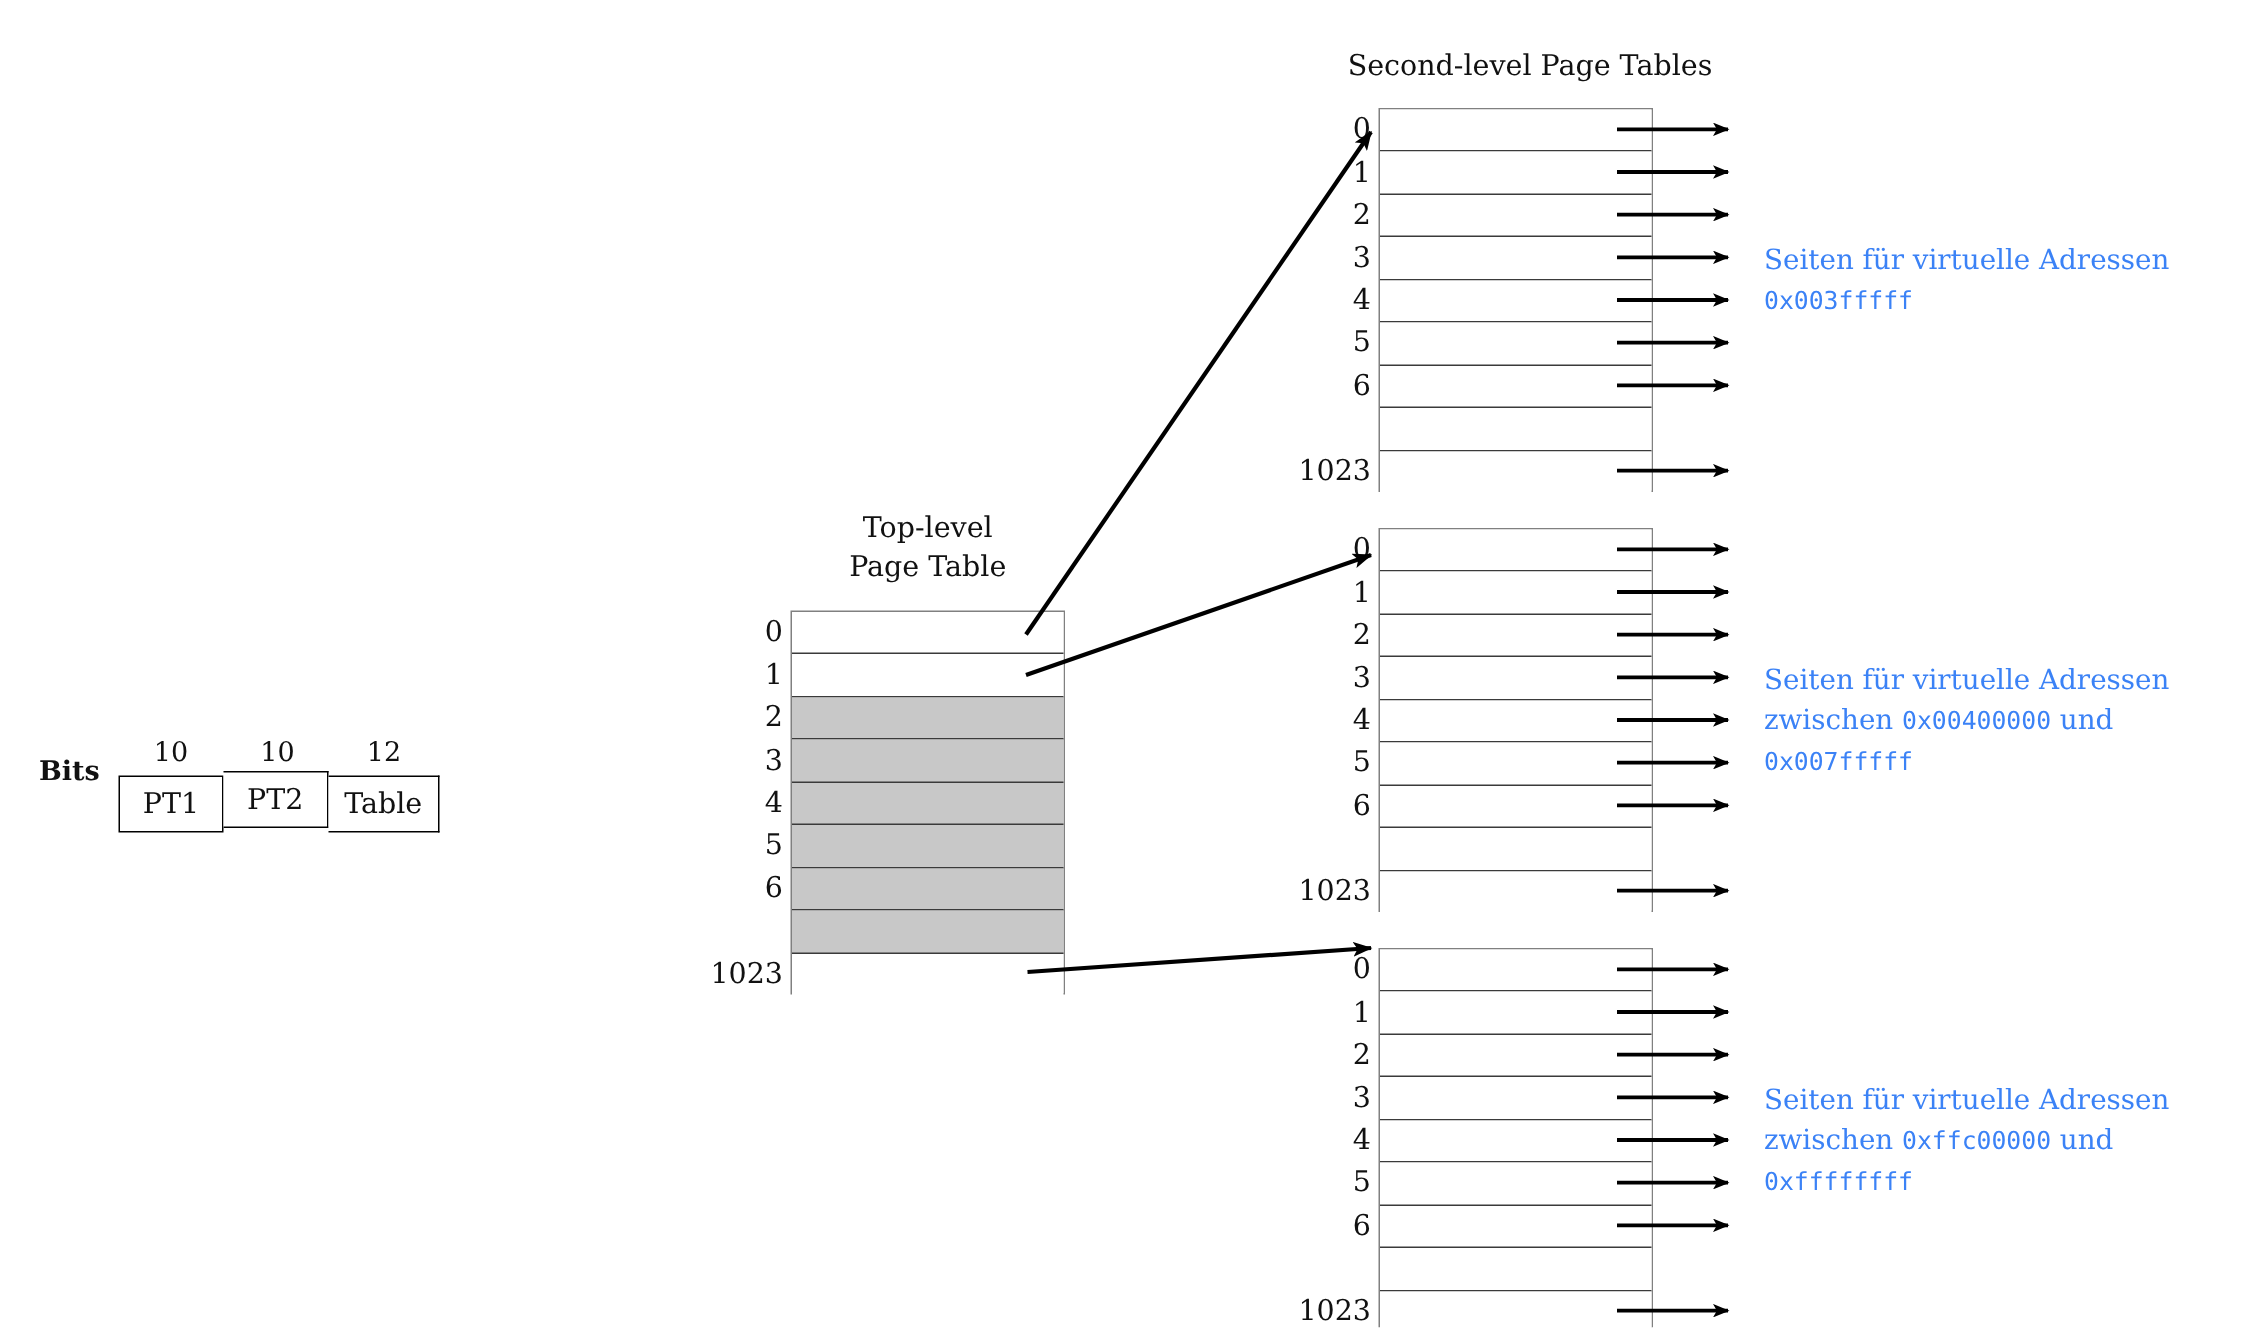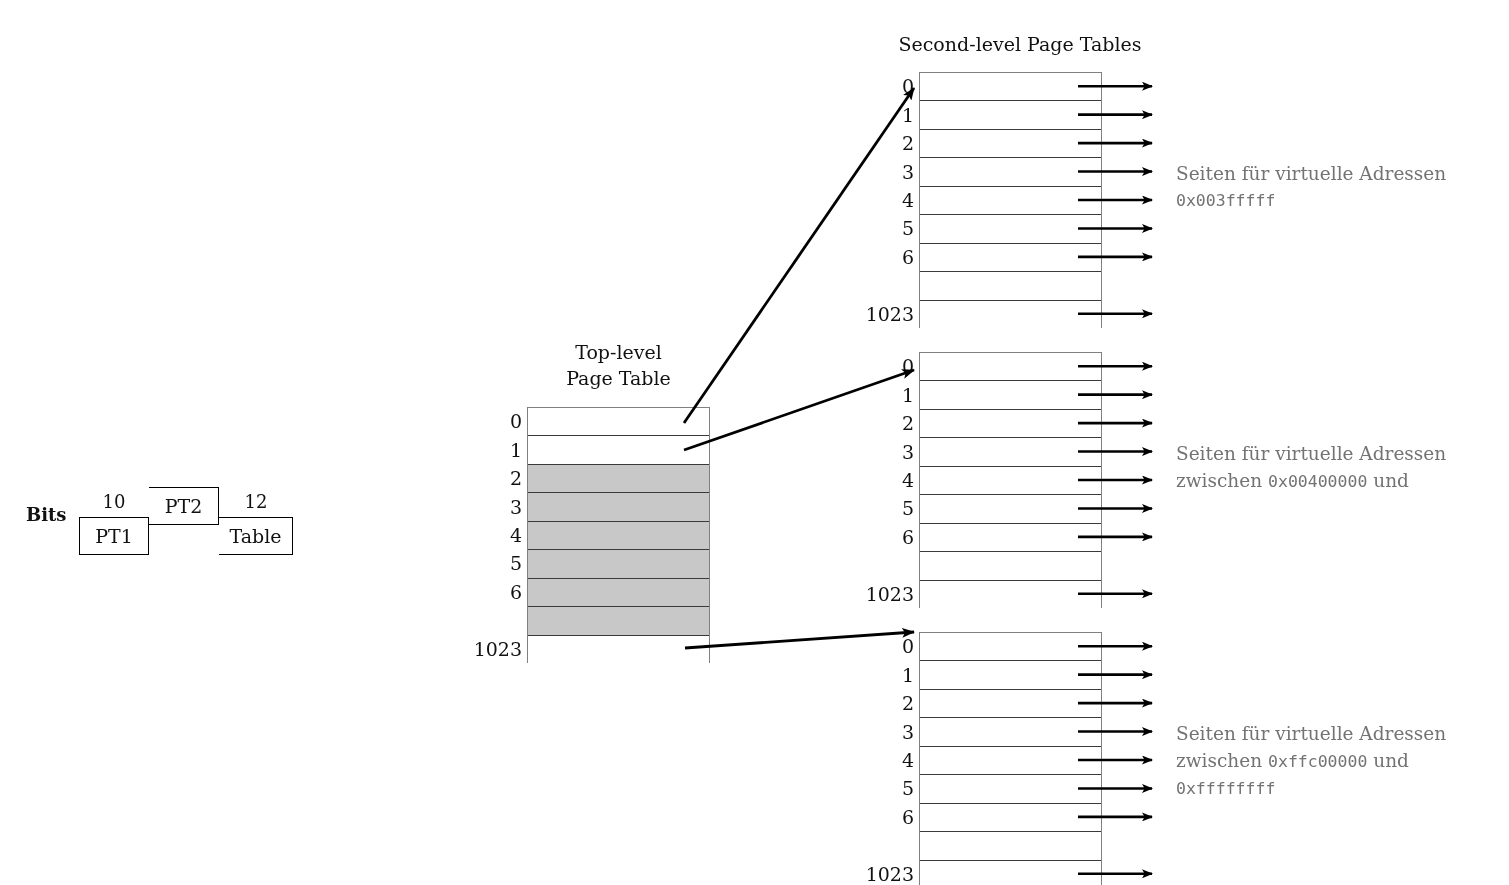--- a/index.html
+++ b/index.html
@@ -85,21 +85,21 @@
     position: absolute;
     width: 70px;
   }
 
   
   .caption {
     position: absolute;
     font-size: 18.5px;
     line-height: 27px;
     width: 330px;
-    color: #737373;
+    color: #3b82f6;
   }
   .mono {
     font-family: "DejaVu Sans Mono", "Liberation Mono", monospace;
     font-size: 16.5px;
   }
 
   svg.overlay {
     position: absolute;
     left: 0;
     top: 0;
@@ -114,21 +114,21 @@
 <div id="page">
 
   <div id="bits-group">
     <span class="bits-label" style="left:26px; top:504px;">Bits</span>
 
     <span class="bits-count" style="left:80px; top:491px; width:68px;">10</span>
     <span class="bits-count" style="left:151px; top:491px; width:68px;">10</span>
     <span class="bits-count" style="left:222px; top:491px; width:68px;">12</span>
 
     <div class="bits-box" style="left:79px; top:517px; width:70px;">PT1</div>
-    <div class="bits-box mid" style="left:149px; top:487px; width:70px;">PT2</div>
+    <div class="bits-box mid" style="left:149px; top:514px; width:70px;">PT2</div>
     <div class="bits-box mid" style="left:219px; top:517px; width:74px;">Table</div>
   </div>
 
   <div class="ttl center" style="left:527px; top:339px; width:183px;">
     <div>Top-level</div>
     <div>Page Table</div>
   </div>
 
   <div class="pt-box" id="top-level-box" style="left:527px; top:407px; width:183px; height:256px;">
       <div class="pt-row" style="height: 28.4444px;"></div>
@@ -221,20 +221,21 @@
     </div>
 
   <div class="caption" style="left:1176px; top:160px;">
     <div>Seiten für virtuelle Adressen</div>
     <div class="mono">0x003fffff</div>
   </div>
 
   <div class="caption" style="left:1176px; top:440px;">
     <div>Seiten für virtuelle Adressen</div>
     <div><span>zwischen </span><span class="mono">0x00400000</span><span> und</span></div>
+    <div class="mono">0x007fffff</div>
   </div>
 
   <div class="caption" style="left:1176px; top:720px;">
     <div>Seiten für virtuelle Adressen</div>
     <div><span>zwischen </span><span class="mono">0xffc00000</span><span> und</span></div>
     <div class="mono">0xffffffff</div>
   </div>
 
   <svg class="overlay" viewBox="0 0 1509 885">
     <defs>

